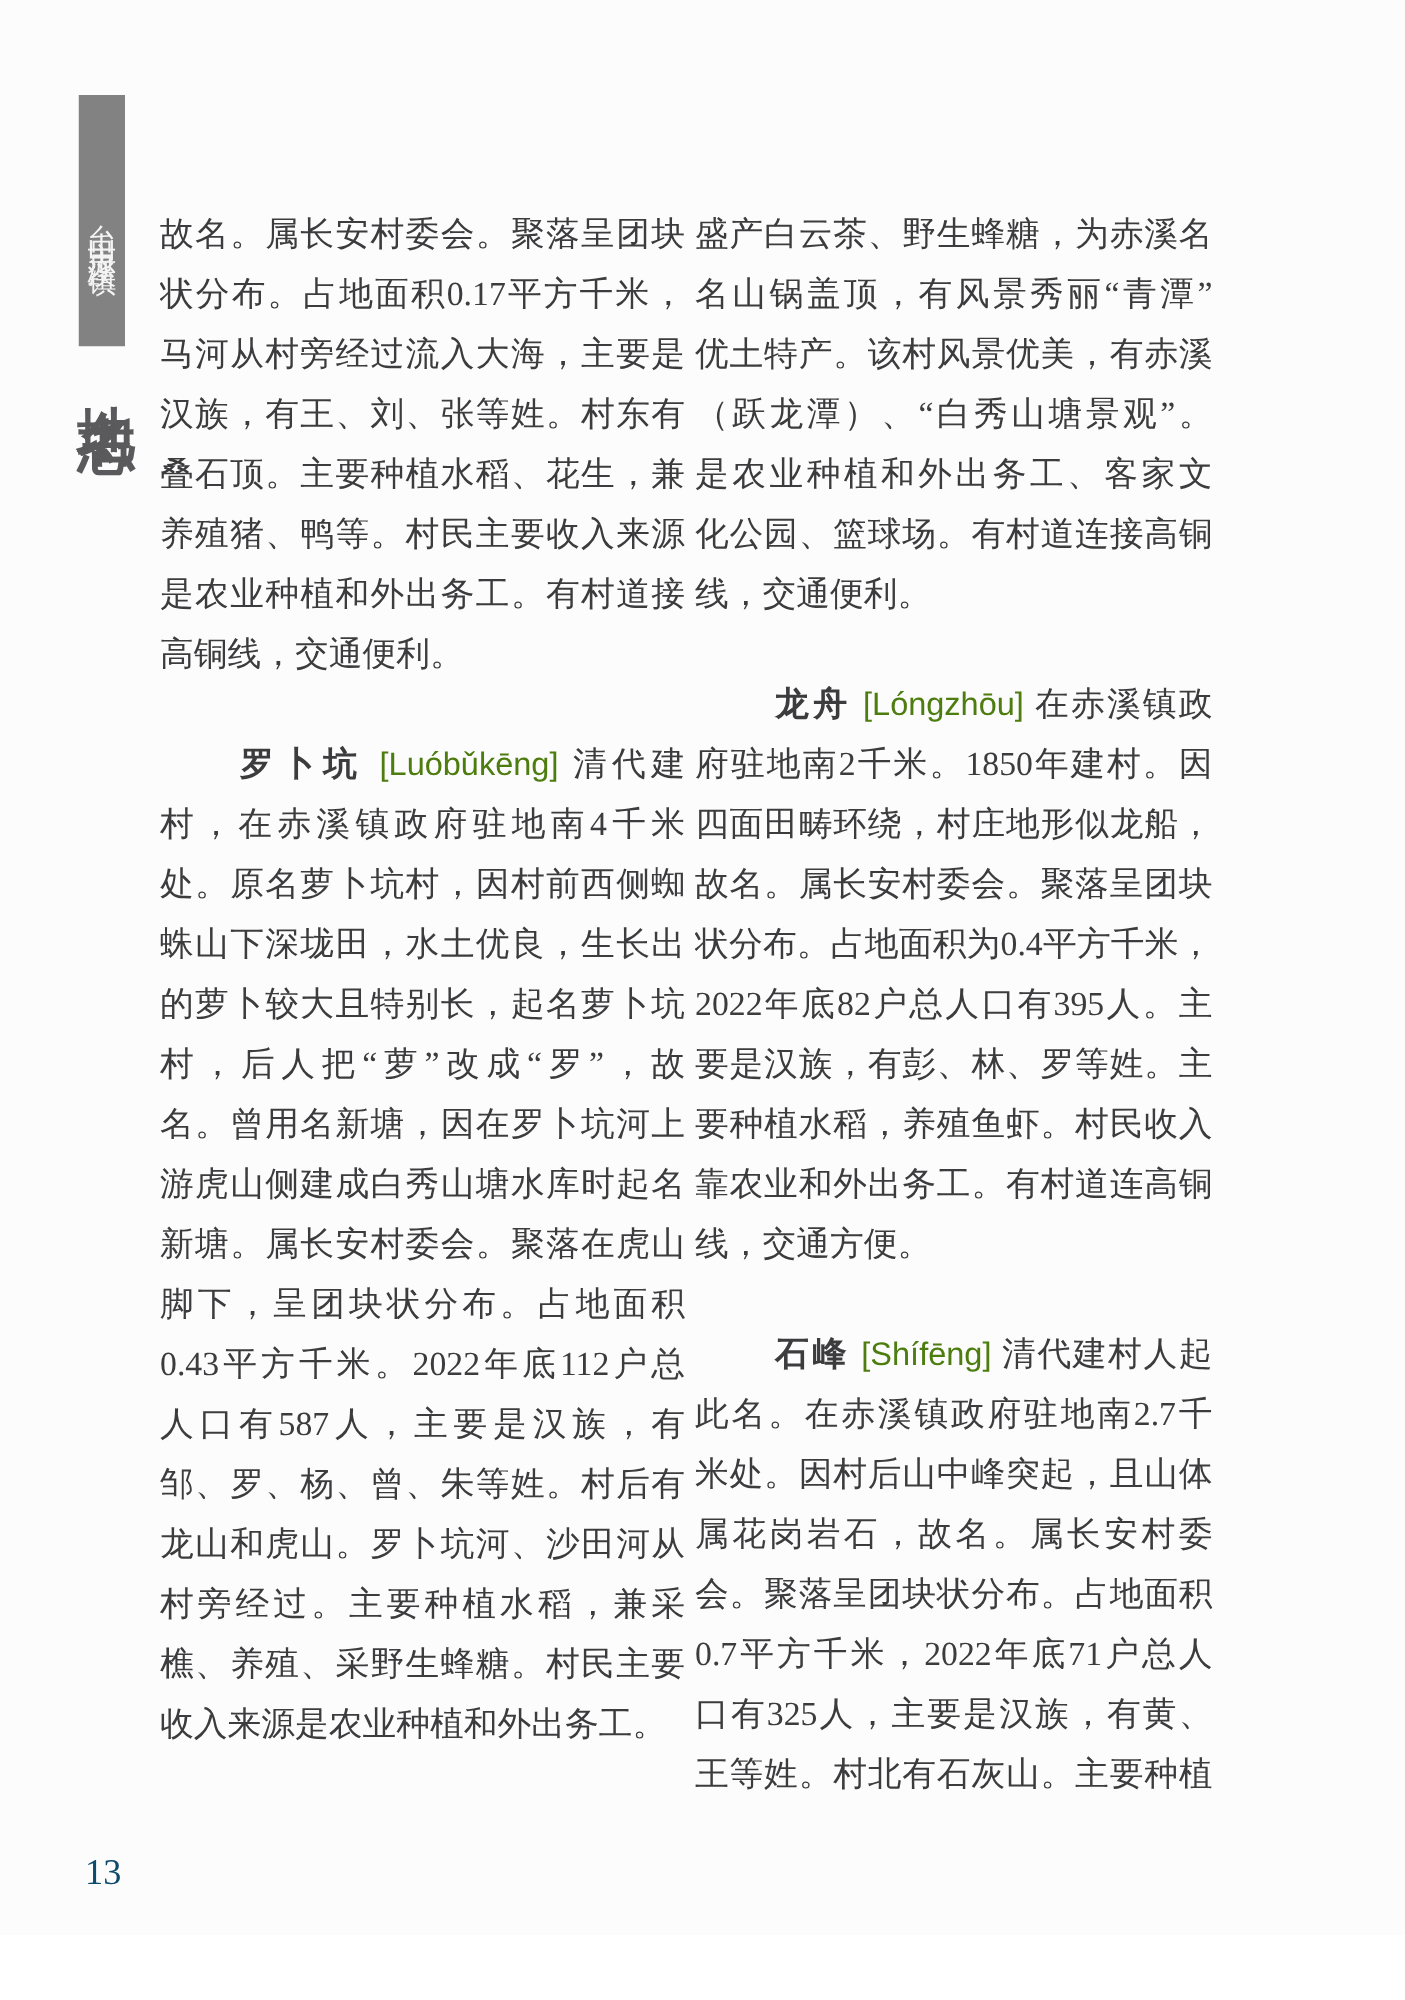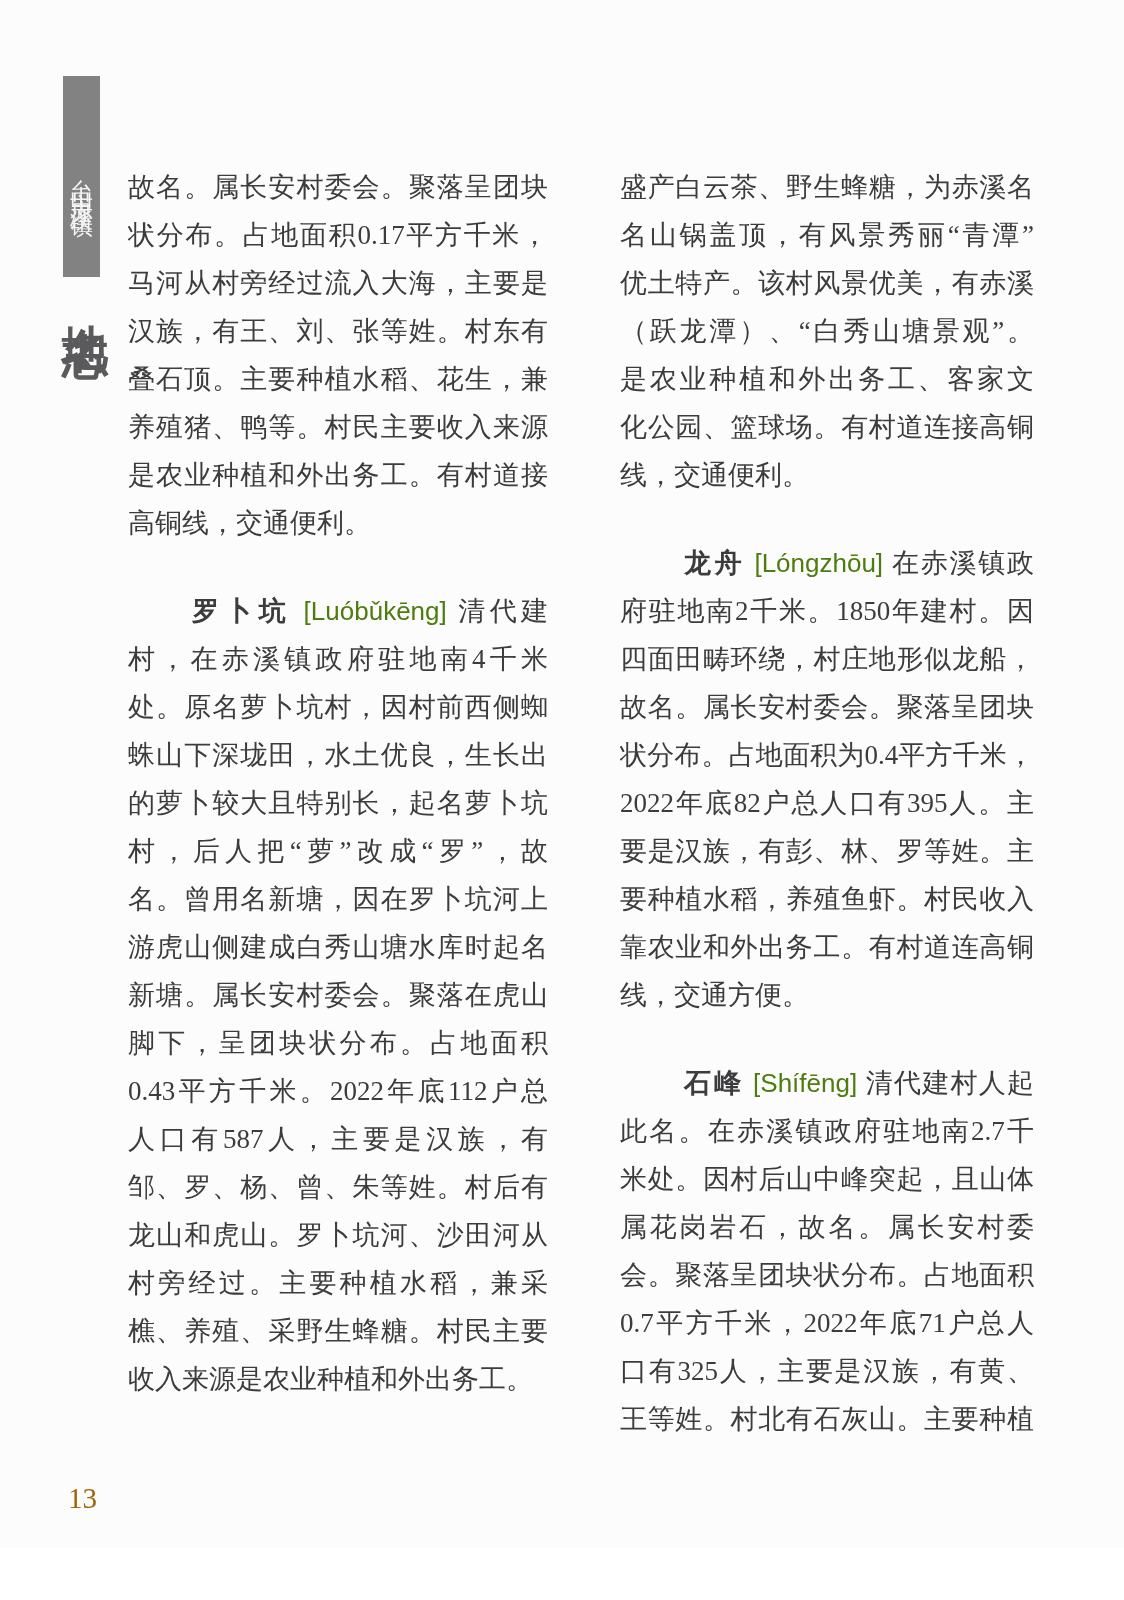--- a/index.html
+++ b/index.html
@@ -38,21 +38,21 @@
     writing-mode: vertical-rl;
     text-orientation: upright;
     font-size: 46px;
     font-weight: 700;
     letter-spacing: 4px;
     color: var(--title-fg, #5a5a5d);
     font-family: "Liberation Sans", sans-serif;
   }
   .column { position: absolute; top: 163px; }
   .col-0 { left: 128px; width: 420px; }
-  .col-1 { left: 620px; width: 414px; }
+  .col-1 { left: 556px; width: 414px; }
   .para.gap { margin-top: 40px; }
   .line {
     font-size: 27px;
     line-height: 48px;
     height: 48px;
     text-align: justify;
     text-align-last: justify;
     overflow: hidden;
   }
   .line.indent { padding-left: 64px; }
@@ -66,21 +66,21 @@
     font-family: "Liberation Sans", sans-serif;
     font-size: 26px;
     color: #4d7c0f;
   }
   .page-number {
     position: absolute;
     left: 68px;
     top: 1478px;
     font-size: 29px;
     line-height: 40px;
-    color: #a16207;
+    color: #0c4a6e;
     font-family: "Liberation Serif", serif;
   }
 </style>
 </head>
 <body>
 
 <div class="page" style="--page-bg: #fcfcfc; --body-text: #3c3c3e; --banner-bg: #828282; --banner-fg: #f4f4f4; --title-fg: #5a5a5d;">
   <div class="sidebar-banner">台山市赤溪镇</div>
   <div class="sidebar-title">地名志</div>
 

